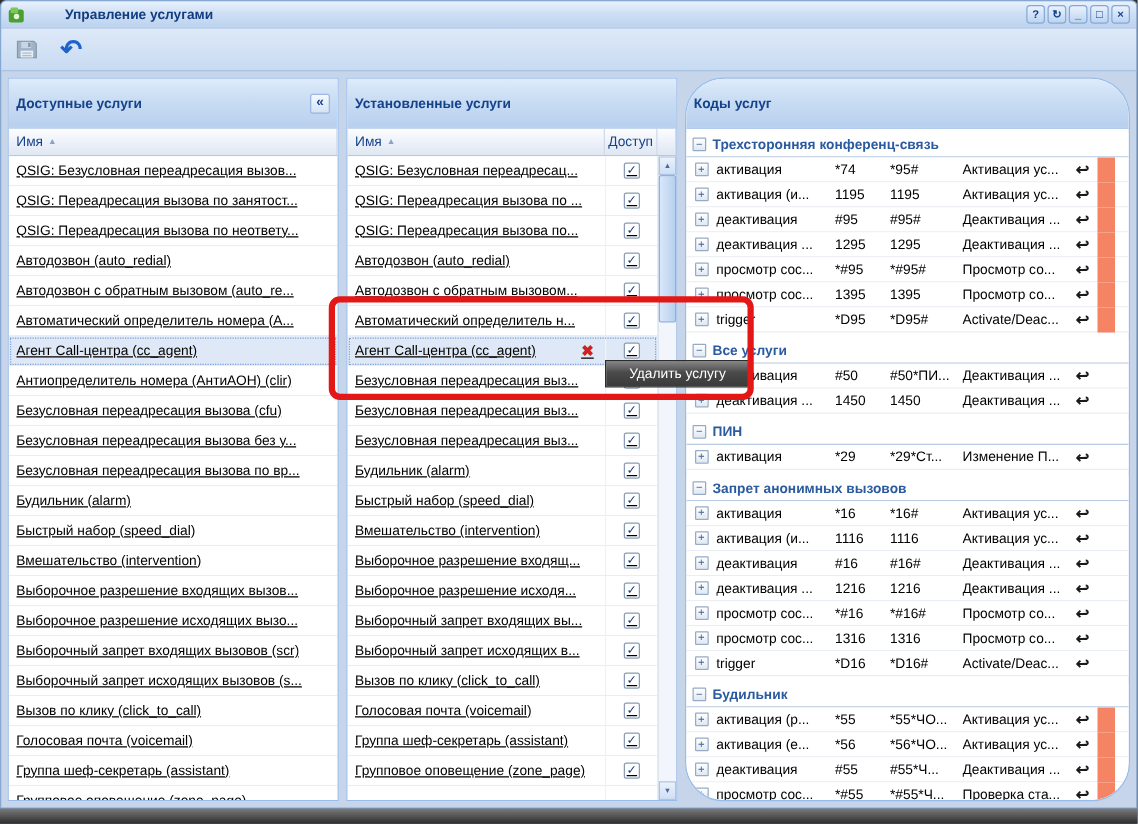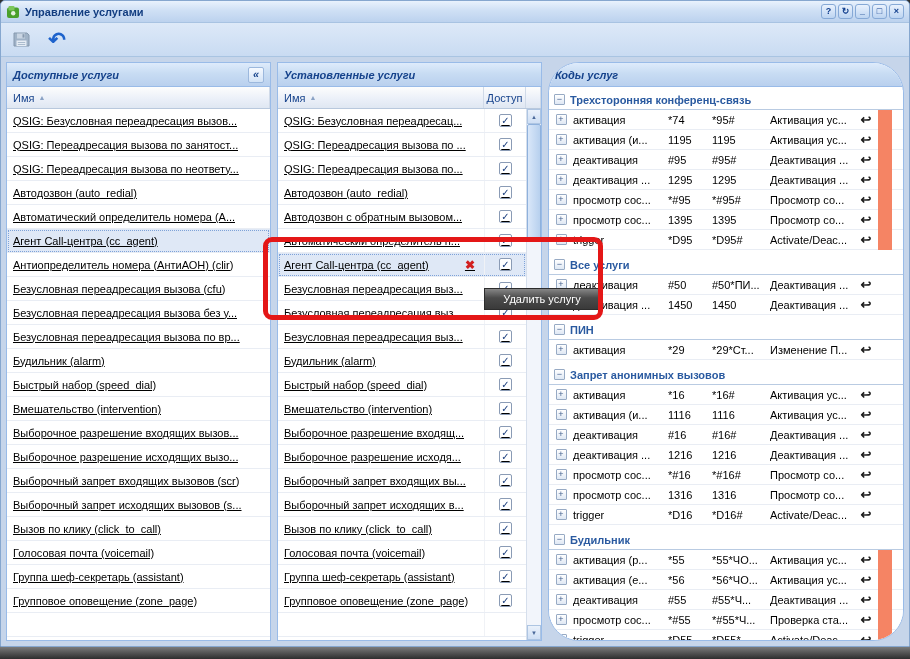--- a/index.html
+++ b/index.html
@@ -20,21 +20,21 @@
     overflow: hidden;
   }
   
   .titlebar {
     height: 22px; flex: none;
     display: flex; align-items: center; gap: 5px; padding: 0 5px;
     background: linear-gradient(#e9f2fd, #cfe0f5 45%, #bcd2ee);
     border-bottom: 1px solid #a8c3e2;
     border-radius: 4px 4px 0 0;
   }
-  .title-text { color: #123d80; font-weight: bold; }
+  .title-text { color: #123d80; font-weight: bold; margin-left: 27px; }
   .win-buttons { margin-left: auto; display: flex; gap: 2px; }
   .win-btn {
     width: 15px; height: 15px;
     display: flex; align-items: center; justify-content: center;
     font-size: 9px; font-weight: bold; color: #0f3d8c;
     background: linear-gradient(#eaf2fd, #bcd4f1);
     border: 1px solid #86a9d6; border-radius: 3px;
     cursor: pointer; line-height: 1;
   }
   
@@ -47,26 +47,25 @@
   .tool-btn { width: 26px; height: 26px; display: flex; align-items: center; justify-content: center; cursor: pointer; }
   .tool-btn.disabled { opacity: .75; cursor: default; }
   .undo-glyph { font-size: 21px; font-weight: bold; color: #1e63cc; line-height: 1; }
   
   .panels { flex: 1; display: flex; gap: 6px; padding: 5px; overflow: hidden; }
   .panel { background: #fff; border: 1px solid #99bbe8; display: flex; flex-direction: column; overflow: hidden; }
   .panel.left  { width: 265px; flex: none; }
   .panel.mid   { width: 265px; flex: none; }
   .panel.right { flex: 1; border-radius: 31px; }
   .panel-header {
-    height: 24px; flex: none;
+    height: 40px; flex: none;
     display: flex; align-items: center; padding: 0 6px;
     color: #15428b; font-weight: bold;
     background: linear-gradient(#deebfb, #c8dcf3 45%, #b9d0ee);
     border-bottom: 1px solid #99bbe8;
-    font-style: italic;
   }
   .collapse-btn {
     margin-left: auto; width: 16px; height: 16px;
     display: flex; align-items: center; justify-content: center;
     color: #15428b; font-weight: bold; font-size: 11px; line-height: 1;
     background: linear-gradient(#f5f9ff, #d3e3f6);
     border: 1px solid #9cb8dd; border-radius: 2px; cursor: pointer;
   }
   .colhead {
     height: 22px; flex: none; display: flex;
@@ -215,20 +214,23 @@
             <div class="grid-row">
               <span class="row-label">QSIG: Переадресация вызова по занятост...</span>
             </div>
             <div class="grid-row">
               <span class="row-label">QSIG: Переадресация вызова по неответу...</span>
             </div>
             <div class="grid-row">
               <span class="row-label">Автодозвон (auto_redial)</span>
             </div>
             <div class="grid-row">
+              <span class="row-label">Автодозвон с обратным вызовом (auto_re...</span>
+            </div>
+            <div class="grid-row">
               <span class="row-label">Автоматический определитель номера (A...</span>
             </div>
             <div class="grid-row selected">
               <span class="row-label">Агент Call-центра (cc_agent)</span>
             </div>
             <div class="grid-row">
               <span class="row-label">Антиопределитель номера (АнтиАОН) (clir)</span>
             </div>
             <div class="grid-row">
               <span class="row-label">Безусловная переадресация вызова (cfu)</span>

